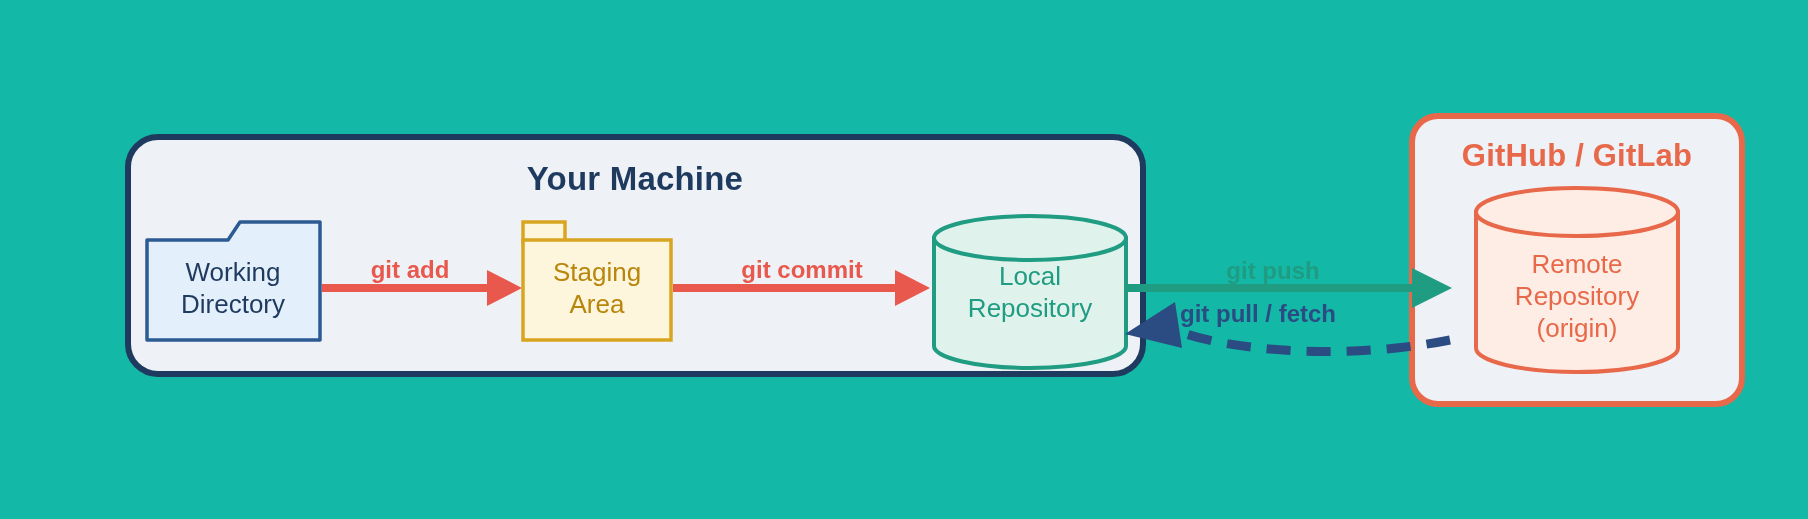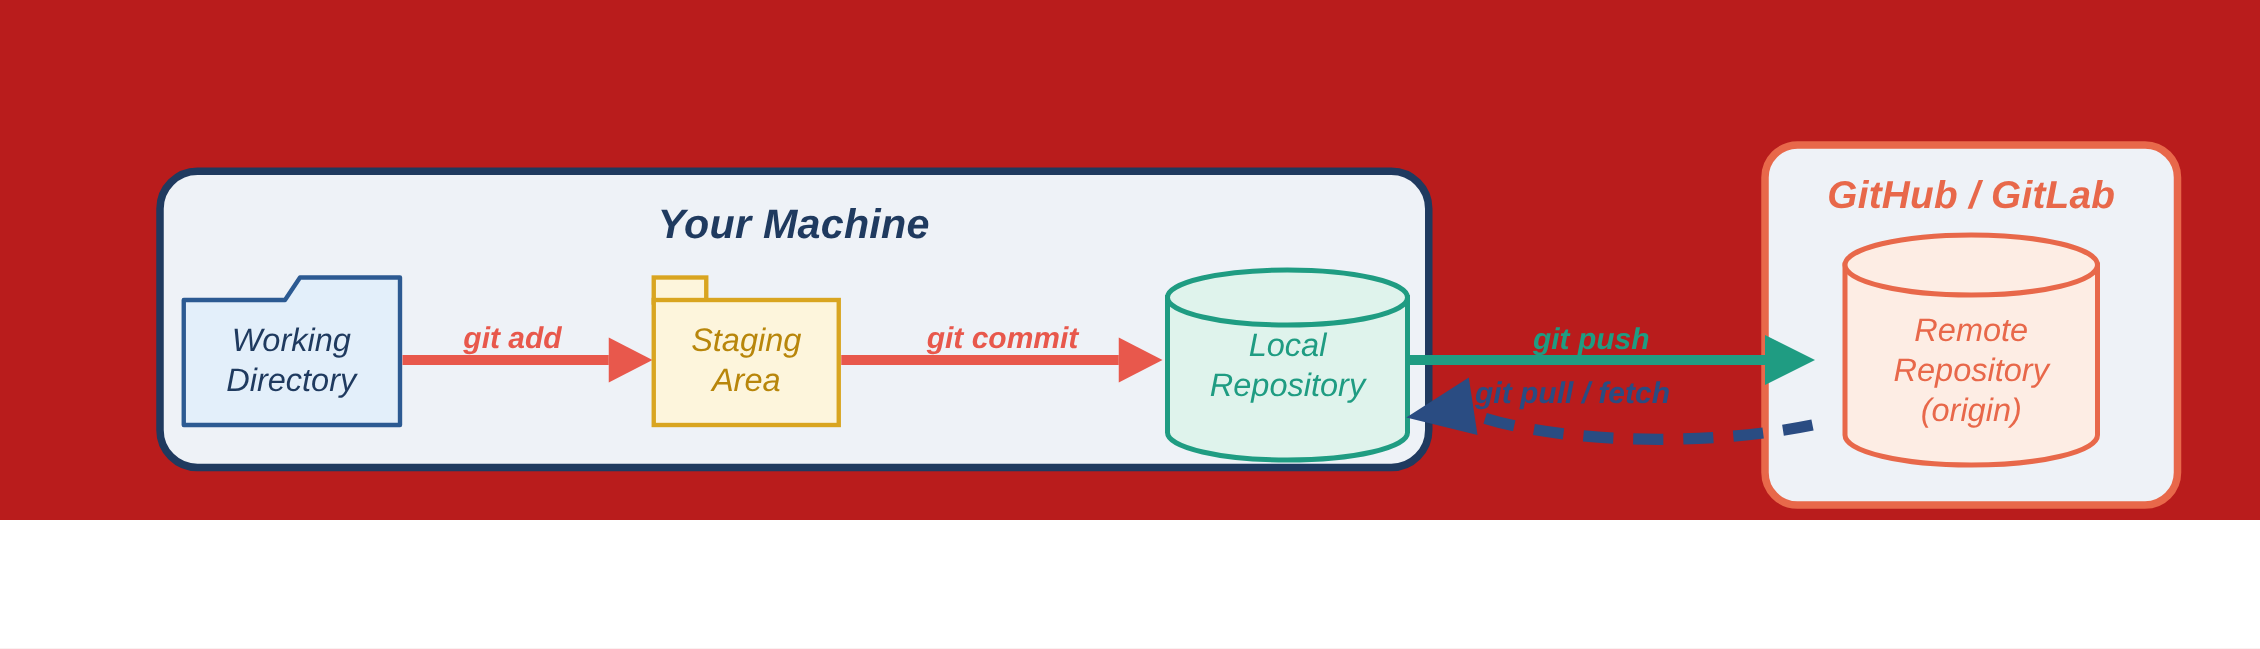--- a/index.html
+++ b/index.html
@@ -9,23 +9,22 @@
   }
   body {
     width: 1808px;
     height: 519px;
     font-family: "Liberation Sans", sans-serif;
     overflow: hidden;
   }
   #stage {
     position: relative;
     width: 1808px;
-    height: 416px;
-    background: #b91c1c;
-    font-style: italic;
+    height: 519px;
+    background: #14b8a6;
   }
   #diagram-svg {
     position: absolute;
     left: 0;
     top: 0;
     width: 1808px;
     height: 519px;
     display: block;
   }
   .panel-title {

